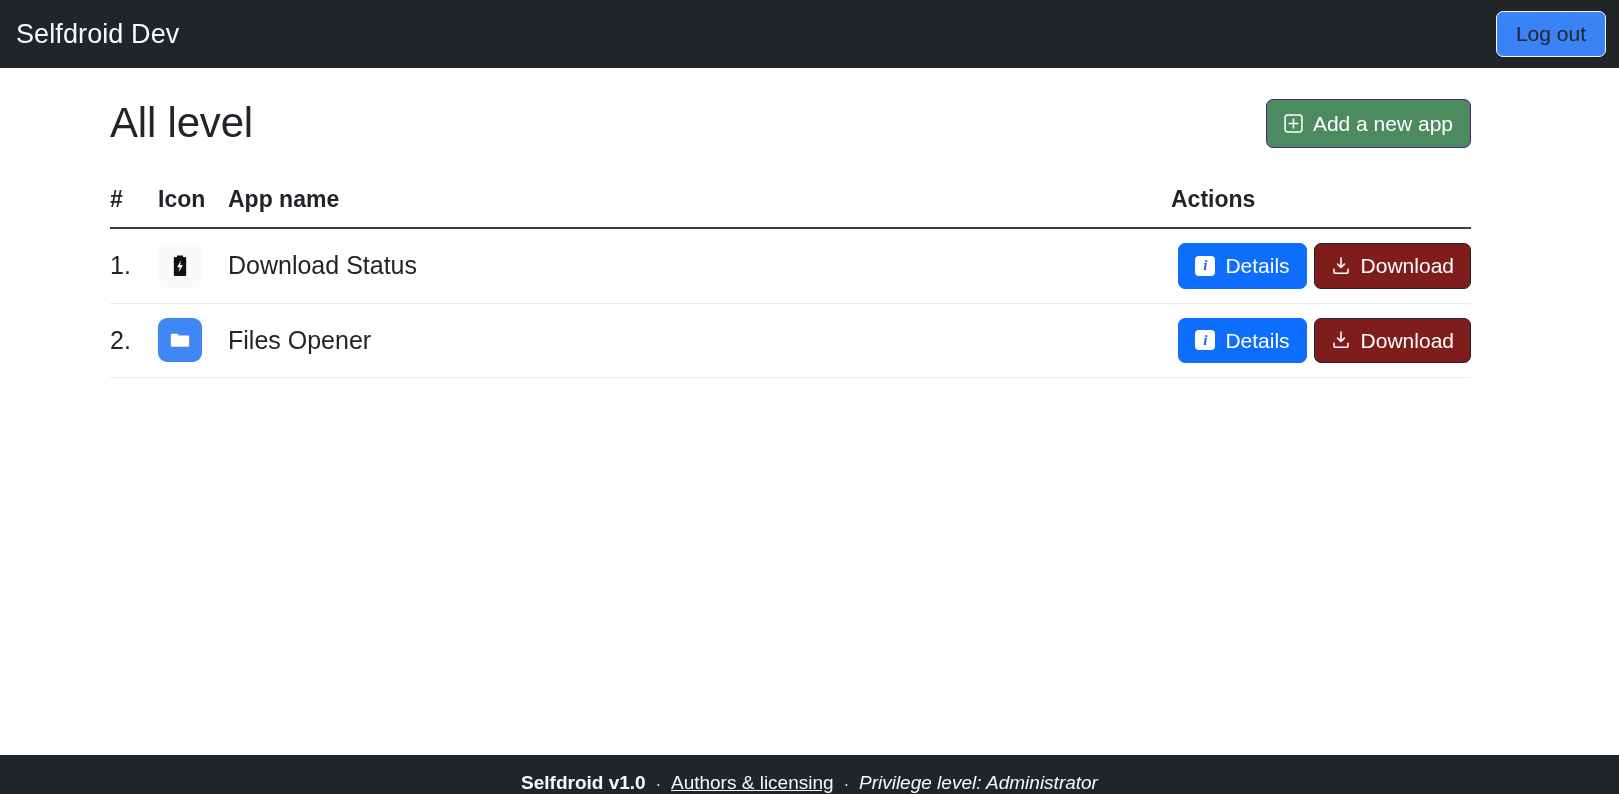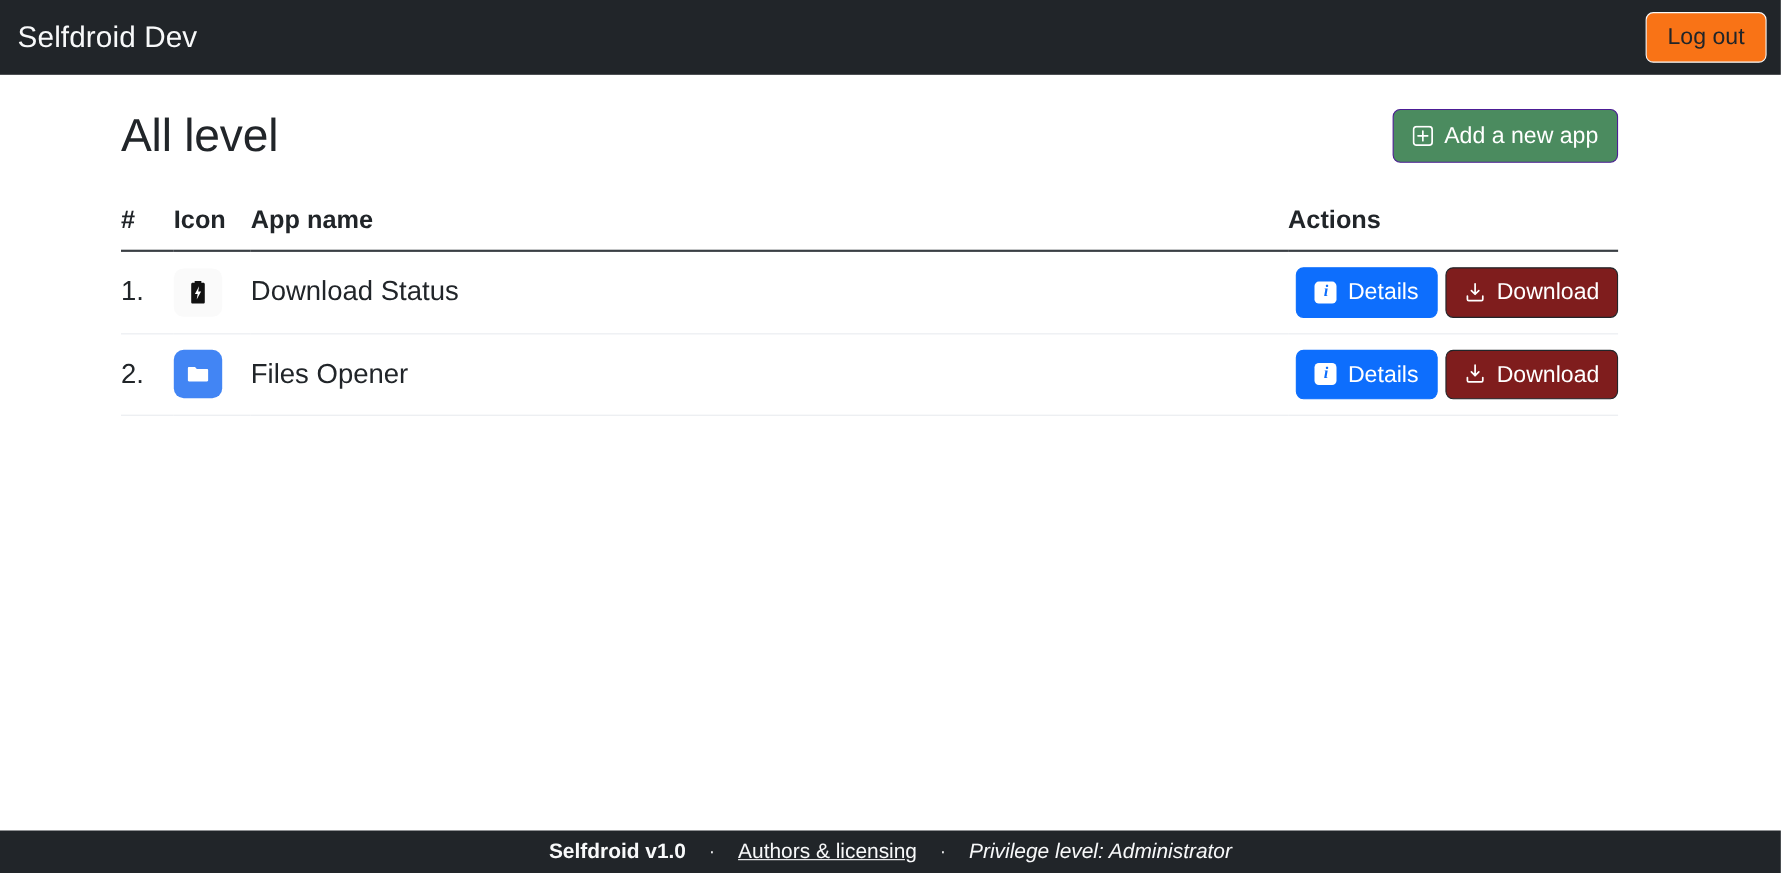--- a/index.html
+++ b/index.html
@@ -32,21 +32,21 @@
     flex: 0 0 auto;
   }
   .brand {
     color: #f8f9fa;
     font-size: 27px;
     font-weight: 400;
     letter-spacing: 0.1px;
     white-space: nowrap;
   }
   .logout-btn {
-    background: #f97316;
+    background: #3b82f6;
     color: #212529;
     border: 1px solid #f8f9fa;
     border-radius: 7px;
     font-size: 21px;
     font-family: "Liberation Sans", sans-serif;
     padding: 9px 19px;
     line-height: 1.25;
     cursor: pointer;
     white-space: nowrap;
   }
@@ -197,23 +197,23 @@
     flex: 0 0 auto;
   }
   .icon-download svg { display: block; }
 
   
   .footer {
     height: 39px;
     background: #212529;
     color: #f8f9fa;
     display: flex;
-    align-items: center;
+    align-items: flex-end;
     justify-content: center;
-    gap: 21px;
+    gap: 10px;
     font-size: 19px;
     flex: 0 0 auto;
   }
   .footer-version { font-weight: 700; }
   .footer-sep { color: #f8f9fa; font-size: 16px; }
   .footer-link {
     color: #f8f9fa;
     text-decoration: underline;
     cursor: pointer;
   }

